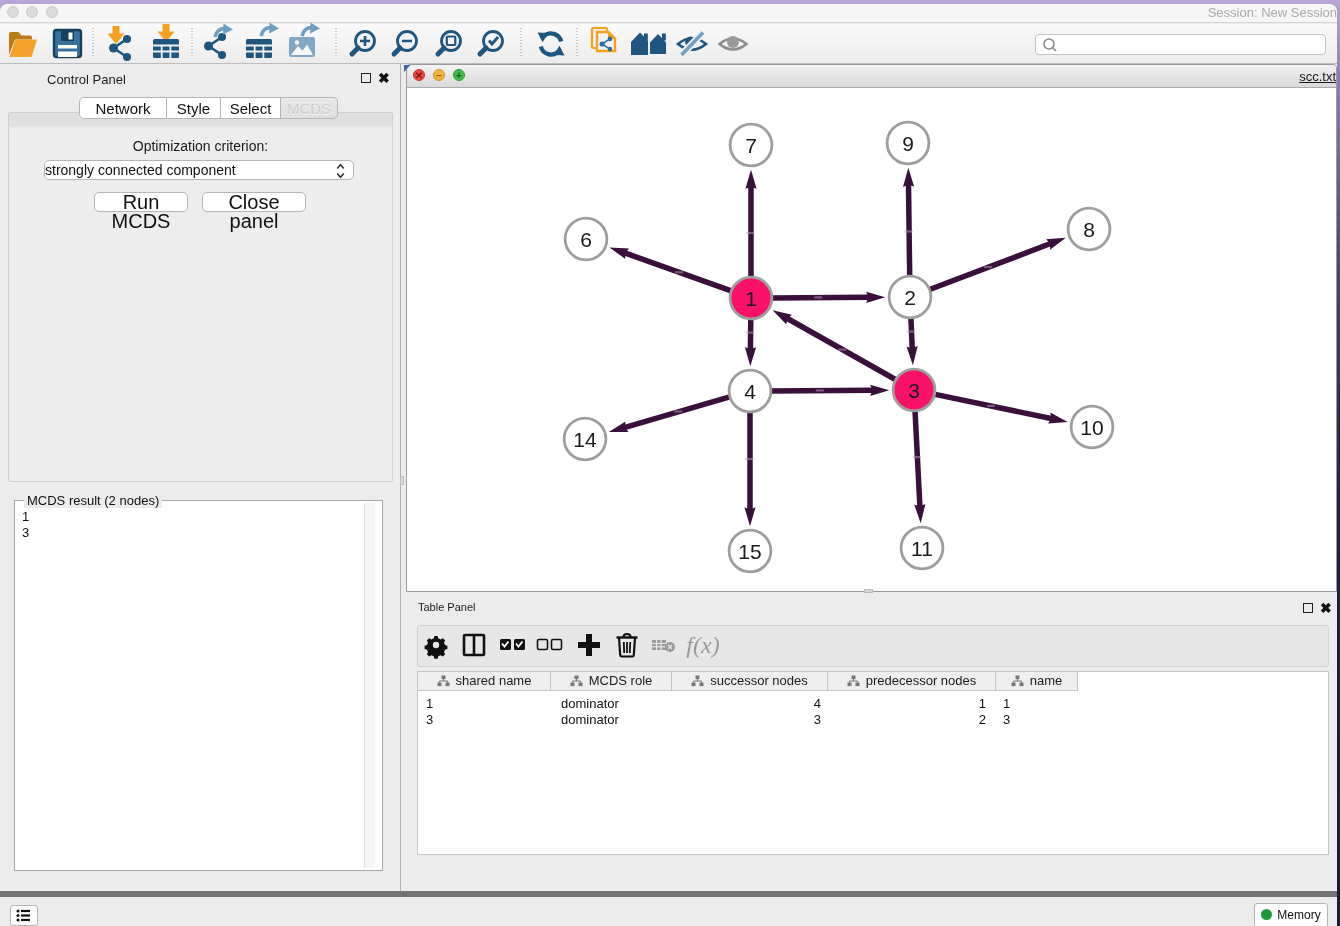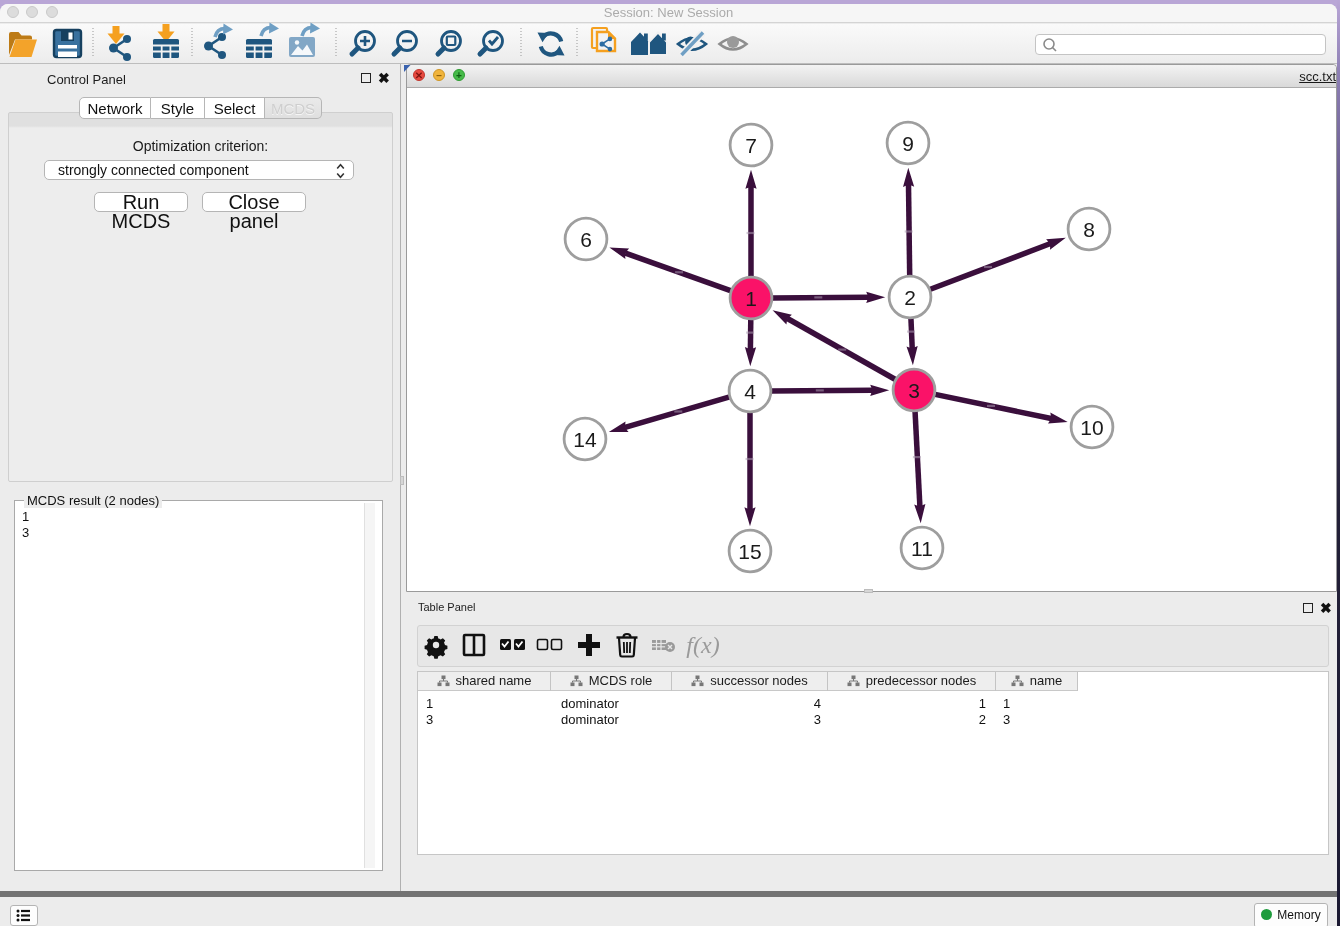--- a/index.html
+++ b/index.html
@@ -7,21 +7,21 @@
 body { font-family:"Liberation Sans", sans-serif; background:#b9a6d6; position:relative; }
 #win { position:absolute; left:0; top:4px; width:1337px; height:922px; background:#ececec;
   border-radius:8px 8px 0 0; overflow:hidden; }
 #rightstrip { position:absolute; right:0; top:0; width:3px; height:926px;
   background:linear-gradient(#b9a6d6 0%, #8d7fb4 8%, #4a3f6e 30%, #232038 55%, #1b1932 100%); }
 
 #titlebar { position:absolute; left:0; top:0; width:100%; height:19px; background:#f6f6f6;
   border-bottom:1px solid #d4d4d4; }
 .tl { position:absolute; top:2px; width:12px; height:12px; border-radius:50%;
   background:#dcdcdc; border:1px solid #c9c9c9; }
-#title { position:absolute; top:1px; left:0; width:100%; text-align:center;
+#title { position:absolute; top:1px; left:0; width:100%; text-align:right;
   font-size:13px; color:#ababab; }
 
 #toolbar { position:absolute; left:0; top:20px; width:100%; height:40px;
   background:linear-gradient(#fafafa,#ececec); border-bottom:1px solid #bdbdbd; }
 #searchbox { position:absolute; right:11px; top:10px; width:291px; height:21px;
   background:#fff; border:1px solid #c4c4c4; border-radius:4px; }
 
 #cpanel { position:absolute; left:0; top:60px; width:401px; height:827px; background:#ececec;
   border-right:1px solid #b0b0b0; }
 #cpanel-h { position:absolute; left:14px; top:8px; font-size:13px; color:#1d1d1d;margin-left:33px; }
@@ -32,21 +32,21 @@
 #cp-tabs { position:absolute; left:79px; top:33px; height:22px; display:flex; z-index:3; }
 .tab { height:22px; font-size:15px; color:#111; background:#fff; border:1px solid #b6b6b6;
   border-left:none; text-align:center; line-height:21px; }
 .tab.first { border-left:1px solid #b6b6b6; border-radius:5px 0 0 5px; }
 .tab.sel { background:linear-gradient(#eaeaea,#dfdfdf); color:#cecece;
   text-shadow:0 1px 0 #f5f5f5; border-radius:0 5px 5px 0; }
 #optlabel { position:absolute; left:0; top:74px; width:401px; text-align:center;
   font-size:14px; color:#1a1a1a; }
 #dropdown { position:absolute; left:44px; top:96px; width:310px; height:20px; background:#fff;
   border:1px solid #b5b5b5; border-radius:5px; font-size:14px; color:#111;
-  line-height:19px; padding-left:13px; }
+  line-height:19px; }
 #ddarrow { position:absolute; right:8px; top:2px; width:9px; height:16px; }
 .btn { position:absolute; top:128px; height:20px; background:#fff; border:1px solid #b5b5b5;
   border-radius:5px; font-size:20px; color:#111; text-align:center; line-height:19px; }
 
 #mcdsbox { position:absolute; left:14px; top:436px; width:369px; height:371px;
   border:1px solid #a9a9a9; background:#fff; }
 #mcdslabel { position:absolute; left:9px; top:-8px; background:#ececec; padding:0 3px;
   font-size:13px; color:#111; }
 #mcdstext { position:absolute; left:7px; top:8px; font-size:13px; color:#111; line-height:16px; }
 #mcdsscroll { position:absolute; right:7px; top:2px; width:11px; height:365px;
@@ -235,21 +235,21 @@
         </svg>
       </div>
   </div>
 
   <div id="cpanel">
     <div id="cpanel-h">Control Panel</div>
     <div class="dockbtn" style="left:361px;"></div>
     <div class="closex" style="left:378px;">✖</div>
     <div id="cp-content"></div>
     <div id="cp-tabs">
-      <div class="tab first" style="width:72px;">Network</div>
+      <div class="tab first" style="width:88px;">Network</div>
       <div class="tab" style="width:54px;">Style</div>
       <div class="tab" style="width:60px;">Select</div>
       <div class="tab sel" style="width:57px;">MCDS</div>
     </div>
     <div id="optlabel">Optimization criterion:</div>
     <div id="dropdown">strongly connected component
       <svg id="ddarrow" viewBox="0 0 9 16">
           <path d="M1.2 5.5 L4.5 1.8 L7.8 5.5" stroke="#333" stroke-width="1.6" fill="none"></path>
           <path d="M1.2 10.5 L4.5 14.2 L7.8 10.5" stroke="#333" stroke-width="1.6" fill="none"></path>
         </svg>

